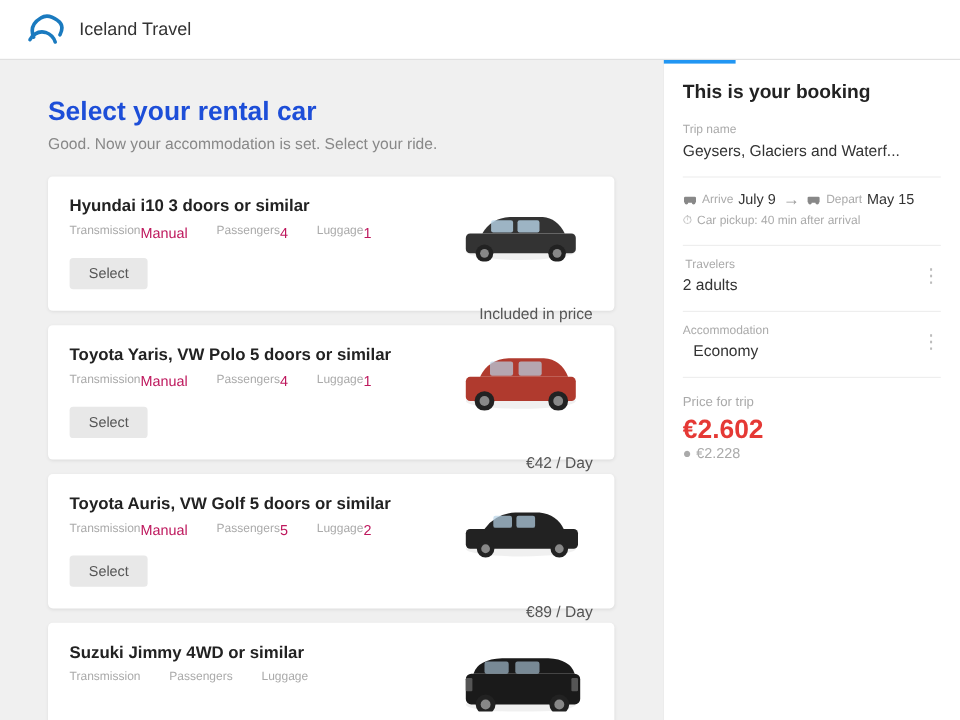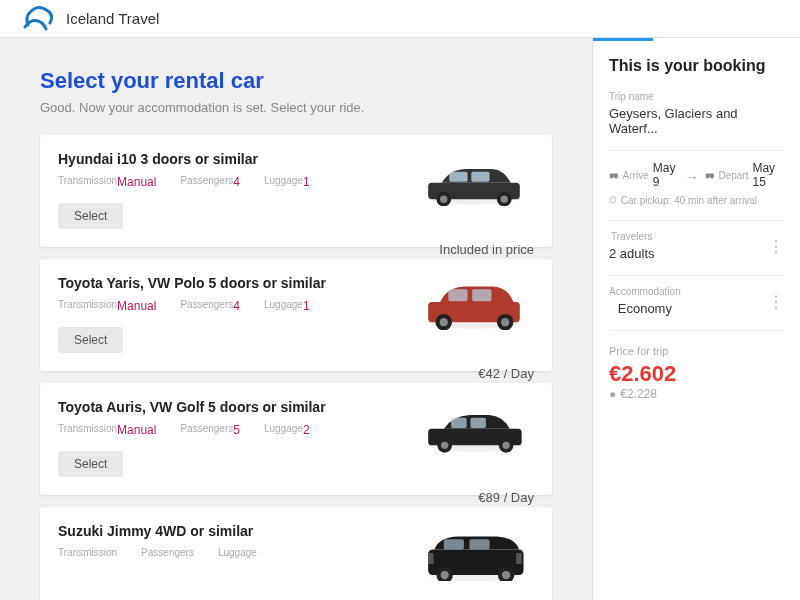--- a/index.html
+++ b/index.html
@@ -9,21 +9,21 @@
       width: 800px;
       height: 600px;
       overflow: hidden;
       display: flex;
       flex-direction: column;
     }
 
     
     .header {
       background: #fff;
-      height: 38px;
+      height: 50px;
       display: flex;
       align-items: center;
       padding: 0 20px;
       border-bottom: 1px solid #e0e0e0;
       flex-shrink: 0;
     }
     .logo-icon {
       width: 36px;
       height: 28px;
       margin-right: 10px;
@@ -151,21 +151,21 @@
     }
 
     
     .car-svg {
       width: 110px;
       height: 55px;
     }
 
     
     .sidebar {
-      width: 208px;
+      width: 248px;
       background: #fff;
       border-left: 1px solid #e0e0e0;
       padding: 0;
       overflow-y: auto;
       flex-shrink: 0;
     }
 
     .sidebar-top-bar {
       height: 3px;
       background: #2196f3;
@@ -472,21 +472,21 @@
 
       <div class="sidebar-field">
         <div class="dates-row">
           <div class="date-item">
             <svg width="12" height="12" viewBox="0 0 12 12">
                 <rect x="1" y="4" width="10" height="5" rx="1" fill="#888"></rect>
                 <circle cx="3" cy="9" r="1.5" fill="#888"></circle>
                 <circle cx="9" cy="9" r="1.5" fill="#888"></circle>
               </svg>
             <span style="font-size:10px;color:#aaa">Arrive</span>
-            <span style="font-size:12px;font-weight:500">May 9</span>
+            <span style="font-size:12px;font-weight:500">July 9</span>
           </div>
           <span class="arrow-icon">→</span>
           <div class="date-item">
             <svg width="12" height="12" viewBox="0 0 12 12">
                 <rect x="1" y="4" width="10" height="5" rx="1" fill="#888"></rect>
                 <circle cx="3" cy="9" r="1.5" fill="#888"></circle>
                 <circle cx="9" cy="9" r="1.5" fill="#888"></circle>
               </svg>
             <span style="font-size:10px;color:#aaa">Depart</span>
             <span style="font-size:12px;font-weight:500">May 15</span>

